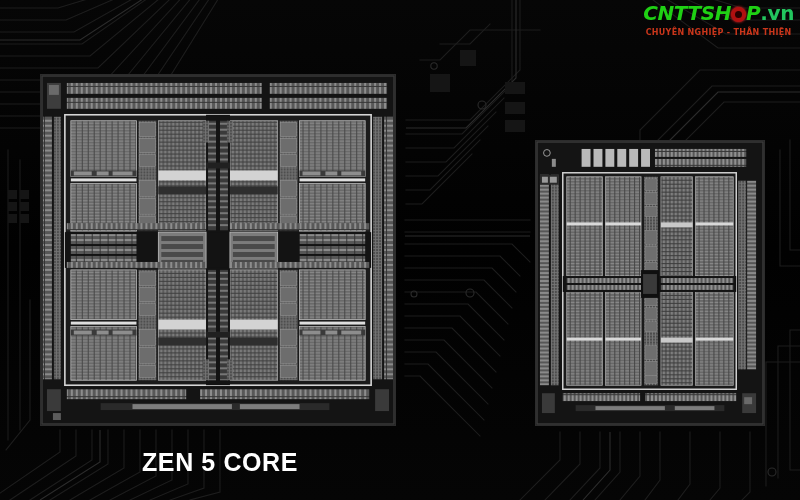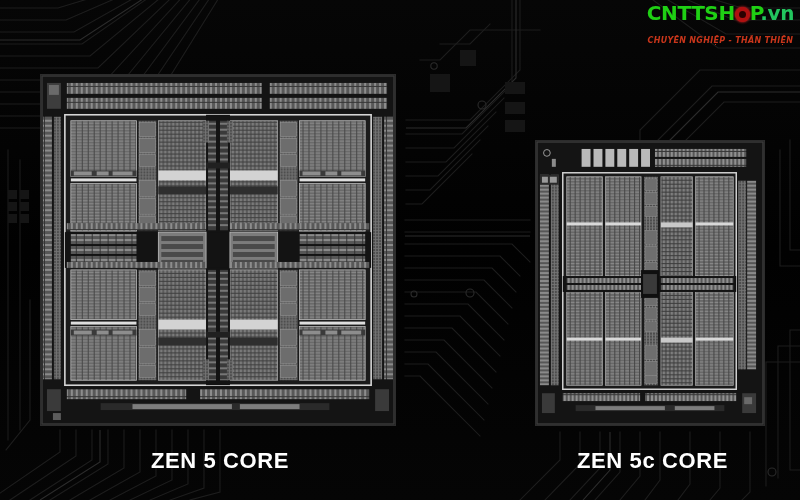--- a/index.html
+++ b/index.html
@@ -26,21 +26,21 @@
     text-align:center; line-height:1; z-index:40;
     user-select:none;
   }
   #logo .logo-main {
     font-family:"DejaVu Sans", sans-serif;
     font-weight:700;
     font-size:20px;
     letter-spacing:-0.4px;
     white-space:nowrap;
   }
-  #logo .lg-green { color:#1fd014; }
+  #logo .lg-green { color:#1fd014;font-style:italic; }
   #logo .lg-vn    { color:#22c55e; }
   #logo .lg-o {
     display:inline-block;
     position:relative;
     width:15px; height:15px;
     vertical-align:-2px;
     margin:0 0px;
   }
   #logo .lg-o::before {
     content:""; position:absolute; inset:0;
@@ -48,23 +48,22 @@
     background:#b01010;
     box-shadow:0 0 3px #ff2a2a;
   }
   #logo .lg-o::after {
     content:""; position:absolute;
     left:4px; top:4px; width:7px; height:7px;
     border-radius:50%;
     background:#2a0000;
   }
   #logo .logo-tag {
-    margin-top:14px;
+    margin-top:6px;
     font-family:"DejaVu Sans", sans-serif;
-    font-style:italic;
     font-weight:700;
     font-size:8px;
     letter-spacing:0.3px;
     color:#c9361b;
     white-space:nowrap;
   }
 
   
   .die {
     position:absolute;
@@ -77,21 +76,21 @@
 
   #die-zen5 { left:40px; top:74px; width:356px; height:352px; }
   #die-zen5c{ left:535px; top:140px; width:230px; height:286px; }
 
   
   .caption {
     position:absolute; z-index:40;
     color:#ffffff;
     font-family:"Liberation Sans", sans-serif;
     font-weight:700;
-    font-size:22px;
+    font-size:25px;
     letter-spacing:0.6px;
     white-space:nowrap;
     text-align:center;
   }
   #caption-zen5  { left:0px;   top:448px; width:440px; }
   #caption-zen5c { left:530px; top:448px; width:245px; }
 </style>
 </head>
 <body>
 
@@ -538,21 +537,20 @@
       <rect x="40" y="266" width="150" height="6" fill="#2a2a2a"></rect>
       <rect x="60" y="267" width="70" height="4" fill="#7d7d7d"></rect>
       <rect x="140" y="267" width="40" height="4" fill="#7d7d7d"></rect>
       <rect x="6" y="254" width="13" height="20" fill="#3a3a3a"></rect>
       <rect x="208" y="254" width="14" height="20" fill="#3a3a3a"></rect>
       <rect x="210" y="258" width="8" height="7" fill="#6a6a6a"></rect>
     </svg>
   </div>
 
   <div class="caption" id="caption-zen5">ZEN 5 CORE</div>
-  <div class="caption" id="caption-zen5c">ZEN 5c CORE</div>
 
   <div id="logo">
     <div class="logo-main">
       <span class="lg-green">CNTTSH</span><span class="lg-o"></span><span class="lg-green">P</span><span class="lg-vn">.vn</span>
     </div>
     <div class="logo-tag">CHUYÊN NGHIỆP - THÂN THIỆN</div>
   </div>
 
 </div>
 

